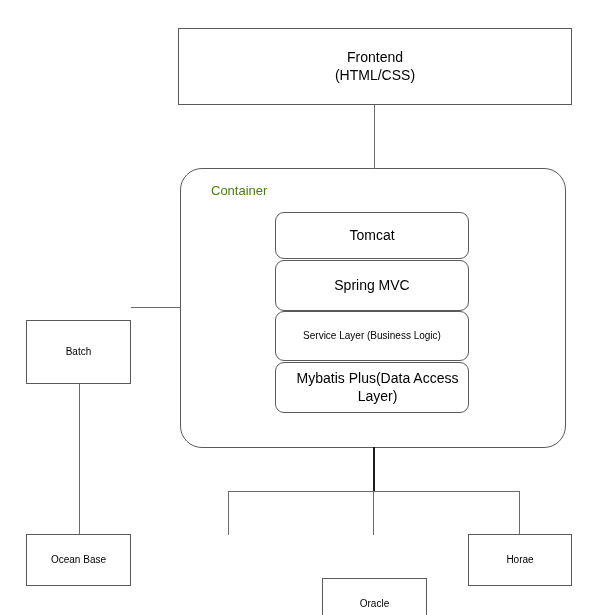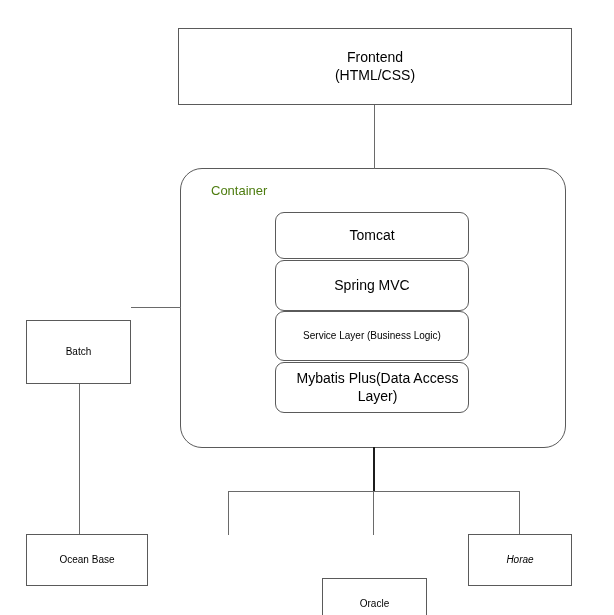--- a/index.html
+++ b/index.html
@@ -82,24 +82,24 @@
     height: 64px;
     font-size: 10px;
     margin-top: 38px;
   }
   
   .leaf {
     top: 534px;
     height: 52px;
     font-size: 10px;
   }
-  #node-oceanbase { left: 26px;  width: 122px; text-align: right; }
+  #node-oceanbase { left: 26px;  width: 105px; text-align: right; }
   #node-redis     { left: 178px; width: 103px; }
   #node-oracle    { left: 322px; width: 105px; margin-top: 44px; }
-  #node-horae     { left: 468px; width: 104px; font-style: italic; }
+  #node-horae     { left: 468px; width: 104px; }
 
   
   .edge {
     position: absolute;
     background: #6a6a6a;
     z-index: 2;
   }
   .edge.v { width: 1px; }
   .edge.h { height: 1px; }
   .edge.thick {

